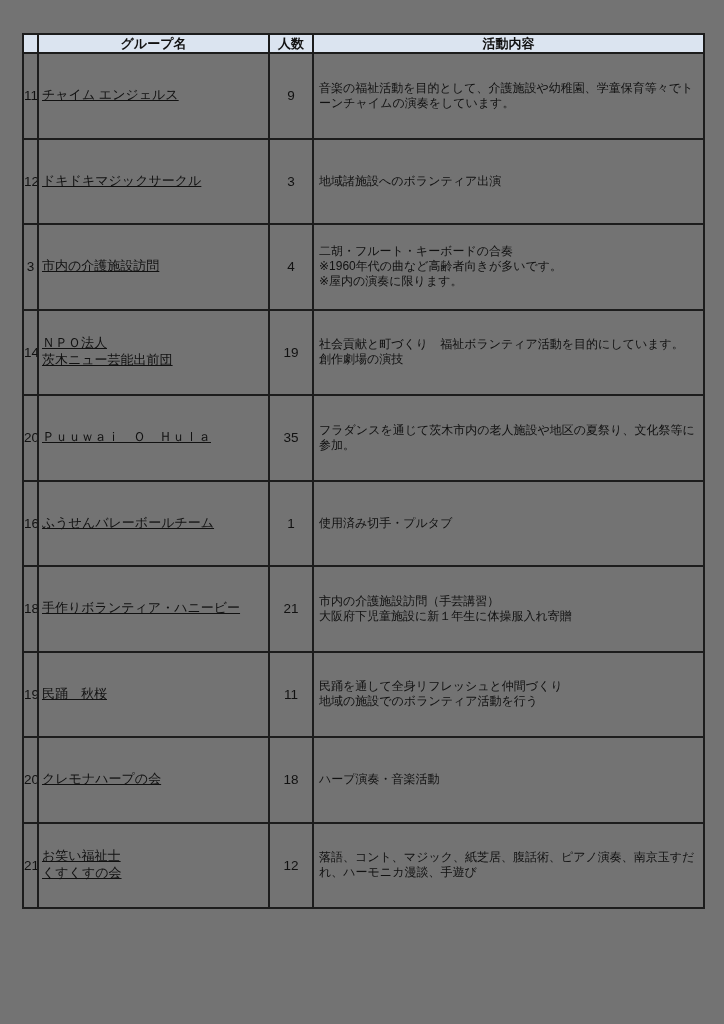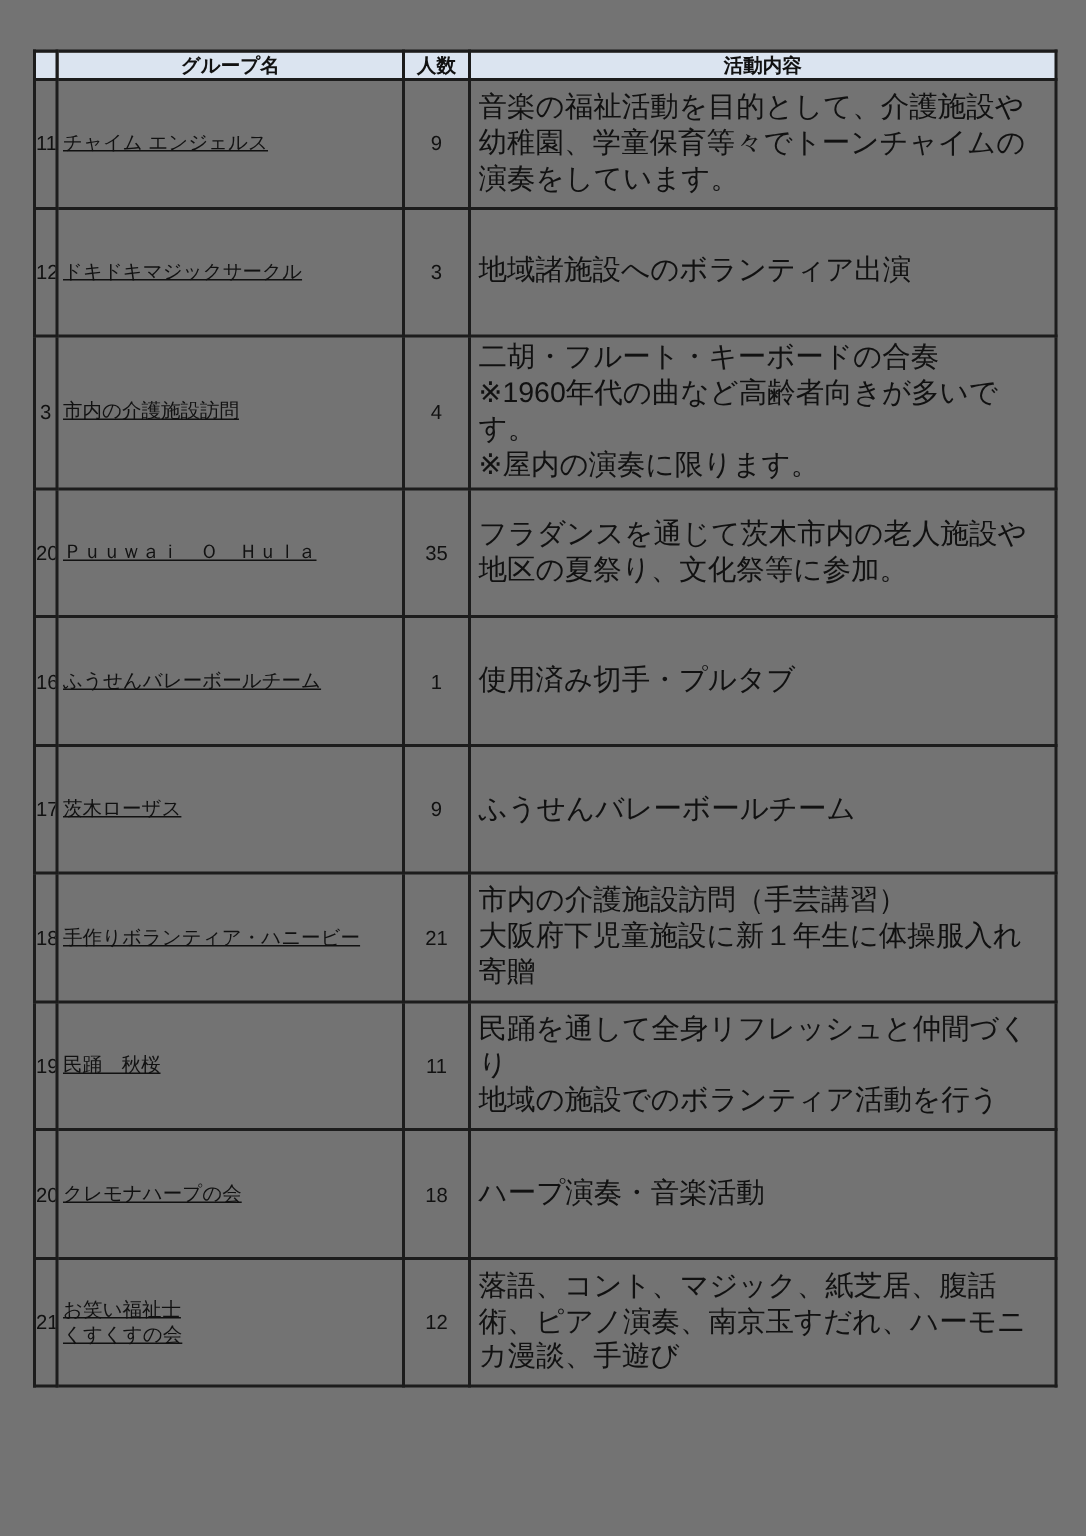--- a/index.html
+++ b/index.html
@@ -56,21 +56,21 @@
     white-space: pre-line;
     line-height: 1.3;
     text-decoration: underline;
   }
   td.cell-count {
     text-align: center;
     font-size: 13.5px;
     padding: 0;
   }
   td.cell-activity {
-    font-size: 19px;
+    font-size: 12px;
     padding: 2px 8px 2px 5px;
     white-space: pre-line;
     line-height: 1.26;
     word-break: break-all;
   }
 </style>
 </head>
 <body>
 
 <div class="page">
@@ -104,36 +104,37 @@
       </tr>
       <tr>
         <td class="cell-no">3</td>
         <td class="cell-group">市内の介護施設訪問</td>
         <td class="cell-count">4</td>
         <td class="cell-activity">二胡・フルート・キーボードの合奏
 ※1960年代の曲など高齢者向きが多いです。
 ※屋内の演奏に限ります。</td>
       </tr>
       <tr>
+        <td class="cell-no">14</td>
+        <td class="cell-group">ＮＰＯ法人
+茨木ニュー芸能出前団</td>
+        <td class="cell-count">19</td>
+        <td class="cell-activity">社会貢献と町づくり　福祉ボランティア活動を目的にしています。創作劇場の演技</td>
+      </tr>
+      <tr>
         <td class="cell-no">20</td>
         <td class="cell-group">Ｐｕｕｗａｉ　Ｏ　Ｈｕｌａ</td>
         <td class="cell-count">35</td>
         <td class="cell-activity">フラダンスを通じて茨木市内の老人施設や地区の夏祭り、文化祭等に参加。</td>
       </tr>
       <tr>
         <td class="cell-no">16</td>
         <td class="cell-group">ふうせんバレーボールチーム</td>
         <td class="cell-count">1</td>
         <td class="cell-activity">使用済み切手・プルタブ</td>
-      </tr>
-      <tr>
-        <td class="cell-no">17</td>
-        <td class="cell-group">茨木ローザス</td>
-        <td class="cell-count">9</td>
-        <td class="cell-activity">ふうせんバレーボールチーム</td>
       </tr>
       <tr>
         <td class="cell-no">18</td>
         <td class="cell-group">手作りボランティア・ハニービー</td>
         <td class="cell-count">21</td>
         <td class="cell-activity">市内の介護施設訪問（手芸講習）
 大阪府下児童施設に新１年生に体操服入れ寄贈</td>
       </tr>
       <tr>
         <td class="cell-no">19</td>

